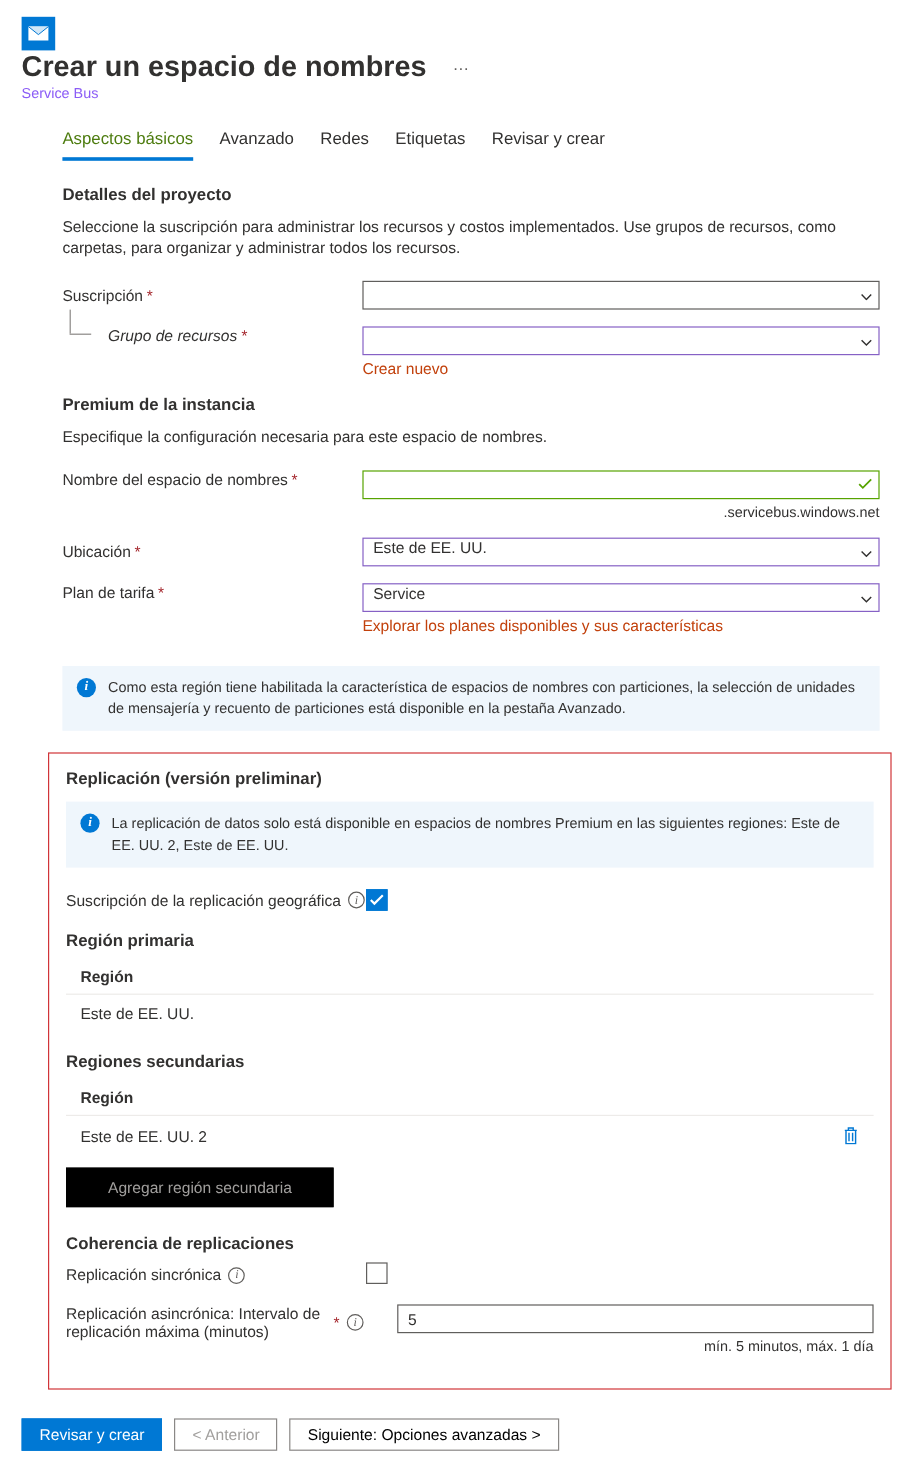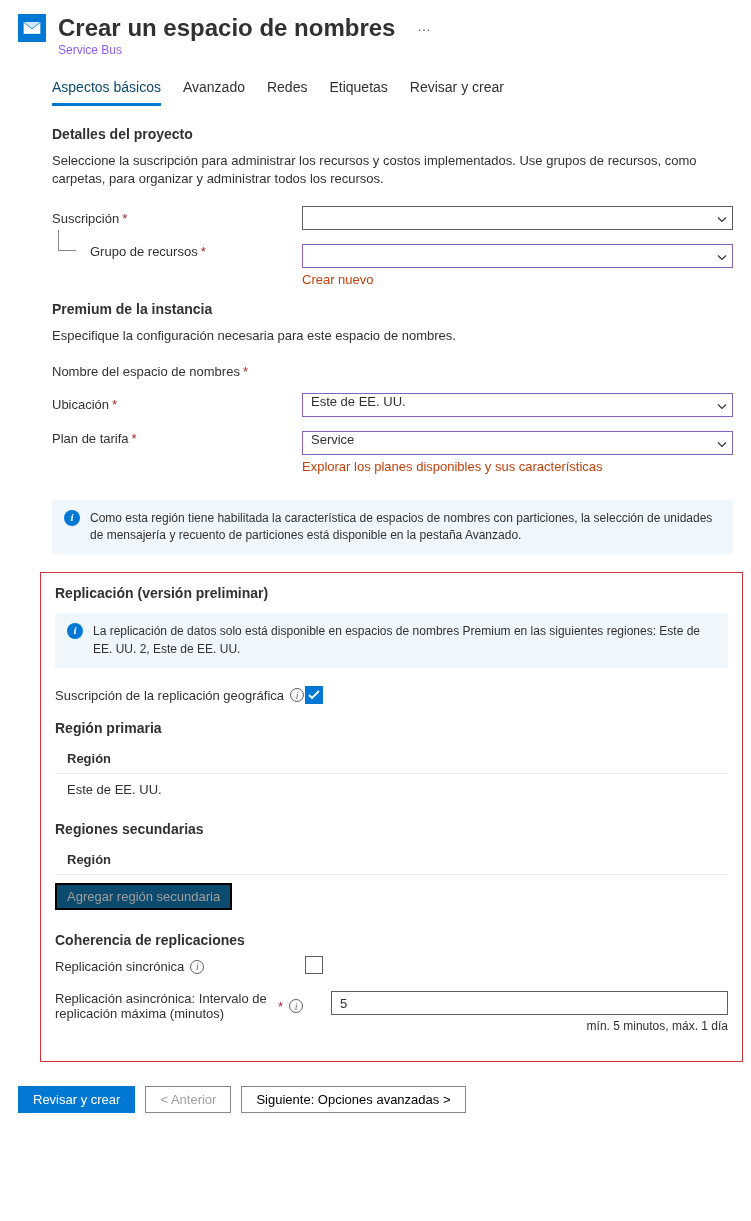--- a/index.html
+++ b/index.html
@@ -1,33 +1,33 @@
 <!DOCTYPE html>
 <html><head>
 <meta charset="utf-8">
 <style>
 * { box-sizing: border-box; margin: 0; padding: 0; }
 body { font-family: "Segoe UI", Arial, sans-serif; font-size: 13px; color: #323130; background: #fff; width: 751px; }
-.header { display: flex; align-items: flex-start; padding: 14px 18px 0 18px; }
+.header { display: flex; align-items: flex-start; padding: 14px 18px 0 18px; flex-direction: column; }
 .app-icon { width: 28px; height: 28px; background: #0078d4; display: flex; align-items: center; justify-content: center; margin-right: 12px; flex-shrink: 0; }
 .app-icon svg { width: 20px; height: 16px; }
 .title-block { flex: 1; }
 .page-title { font-size: 24px; font-weight: 600; color: #323130; display: inline-block; }
 .ellipsis { display: inline-block; margin-left: 18px; font-size: 14px; color: #605e5c; vertical-align: super; }
 .subtitle { font-size: 12px; color: #8b5cf6; margin-top: 1px; }
 .tabs { display: flex; gap: 22px; padding: 22px 0 0 52px; border-bottom: none; }
 .tab { font-size: 14px; color: #323130; padding: 0 0 8px 0; cursor: pointer; }
-.tab.active { color: #0c4a6e; border-bottom: 3px solid #0078d4; font-weight: 400; }
+.tab.active { color: #4d7c0f; border-bottom: 3px solid #0078d4; font-weight: 400; }
 .content { padding: 20px 18px 0 52px; }
 .section-title { font-size: 14px; font-weight: 600; margin-bottom: 10px; }
 .section-desc { font-size: 13px; color: #323130; line-height: 1.4; margin-bottom: 18px; }
 .form-row { display: flex; align-items: center; margin-bottom: 14px; }
 .form-row.align-top { align-items: flex-start; }
 .form-label { width: 250px; flex-shrink: 0; font-size: 13px; color: #323130; display: flex; align-items: center; }
-.form-label.indented { padding-left: 38px; position: relative; }
+.form-label.indented { padding-left: 38px; position: relative; font-style: italic; }
 .form-label.indented::before { content: ""; position: absolute; left: 6px; top: -14px; width: 0; height: 20px; border-left: 1px solid #8a8886; }
 .form-label.indented::after { content: ""; position: absolute; left: 6px; top: 6px; width: 18px; height: 0; border-top: 1px solid #8a8886; }
 .req { color: #a4262c; margin-left: 3px; }
 .form-control-wrap { flex: 1; }
 .select, .text-input { width: 100%; height: 24px; border: 1px solid #605e5c; background: #fff; font-size: 13px; padding: 0 24px 0 8px; color: #323130; appearance: none; position: relative; }
 .select-wrap { position: relative; width: 100%; }
 .select-wrap .chevron, .input-wrap .check { position: absolute; right: 6px; top: 50%; transform: translateY(-50%); pointer-events: none; }
 .select.purple { border-color: #8661c5; }
 .select.green { border-color: #57a300; }
 .input-wrap { position: relative; width: 100%; }
@@ -38,21 +38,21 @@
 .red-panel { border: 1.5px solid #d13438; margin: 0 8px 14px 40px; padding: 12px 14px 14px 14px; }
 .red-panel .section-title { font-size: 14px; margin-bottom: 12px; }
 .checkbox-input { width: 18px; height: 18px; border: 1px solid #605e5c; background: #fff; cursor: pointer; display: inline-flex; align-items: center; justify-content: center; }
 .checkbox-input.checked { background: #0078d4; border-color: #0078d4; }
 .checkbox-input.checked svg { display: block; }
 .checkbox-input svg { display: none; }
 .tooltip-icon { display: inline-flex; width: 14px; height: 14px; border: 1px solid #605e5c; border-radius: 50%; align-items: center; justify-content: center; font-size: 10px; color: #605e5c; margin-left: 6px; font-style: italic; font-family: Georgia, serif; }
 .col-header { font-weight: 600; font-size: 13px; padding: 7px 12px 7px 12px; border-bottom: 1px solid #edebe9; }
 .col-cell { font-size: 13px; padding: 8px 12px 8px 12px; display: flex; justify-content: space-between; align-items: center; }
 .delete-icon { cursor: pointer; color: #0078d4; }
-.add-btn { border: 2px solid #000000; background: #0c4a6e; color: #a19f9d; font-size: 13px; padding: 4px 10px; cursor: pointer; margin: 8px 0 0 0; }
+.add-btn { border: 5px solid #000000; background: #000000; color: #a19f9d; font-size: 13px; padding: 4px 30px; cursor: pointer; margin: 8px 0 0 0; }
 .hint { font-size: 12px; color: #323130; text-align: right; margin-top: 4px; }
 .footer { display: flex; gap: 10px; padding: 10px 18px 12px 18px; border-top: none; }
 .btn { font-size: 13px; padding: 5px 14px; border: 1px solid #8a8886; background: #fff; cursor: pointer; }
 .btn.primary { background: #0078d4; color: #fff; border-color: #0078d4; }
 .btn.disabled { color: #a19f9d; }
 .sub-section-title { font-weight: 600; font-size: 14px; margin: 16px 0 8px 0; }
 .chev-svg { width: 10px; height: 6px; }
 </style>
 </head>
 <body>
@@ -117,20 +117,29 @@
   </div>
 
   <div class="section-title" style="margin-top:10px">Premium de la instancia</div>
   <div class="section-desc">Especifique la configuración necesaria para este espacio de nombres.</div>
 
   <div class="form-row align-top">
     <div class="form-label">
       <span>Nombre del espacio de nombres</span>
         <span class="req">*</span>
     </div>
+    <div class="form-control-wrap">
+      <div class="input-wrap">
+        <input class="select green" type="text" value="" style="">
+        <span class="check"><svg width="12" height="10" viewBox="0 0 12 10">
+              <path d="M1 5 L4 8 L11 1" stroke="#57a300" stroke-width="1.5" fill="none"></path>
+            </svg></span>
+      </div>
+      <div class="suffix">.servicebus.windows.net</div>
+    </div>
   </div>
 
   <div class="form-row">
     <div class="form-label">
       <span>Ubicación</span>
         <span class="req">*</span>
     </div>
     <div class="form-control-wrap">
       <div class="select-wrap">
         <div class="select purple">Este de EE. UU.</div>
@@ -187,20 +196,28 @@
   </div>
 
   <div class="sub-section-title">Región primaria</div>
   <div class="col-header">Región</div>
   <div class="col-cell">
     <span>Este de EE. UU.</span>
   </div>
 
   <div class="sub-section-title">Regiones secundarias</div>
   <div class="col-header">Región</div>
+  <div class="col-cell">
+    <span>Este de EE. UU. 2</span>
+    <span class="delete-icon">
+      <svg width="14" height="16" viewBox="0 0 14 16">
+          <path d="M2 4 L12 4 M5 4 L5 2 L9 2 L9 4 M3 4 L3 15 L11 15 L11 4 M5.5 6 L5.5 13 M8.5 6 L8.5 13" stroke="#0078d4" stroke-width="1.2" fill="none"></path>
+        </svg>
+    </span>
+  </div>
   <button class="add-btn">Agregar región secundaria</button>
 
   <div class="sub-section-title" style="margin-top:22px">Coherencia de replicaciones</div>
 
   <div class="form-row">
     <div class="form-label">
       <span>Replicación sincrónica</span>
       <span class="tooltip-icon">i</span>
     </div>
     <div>

